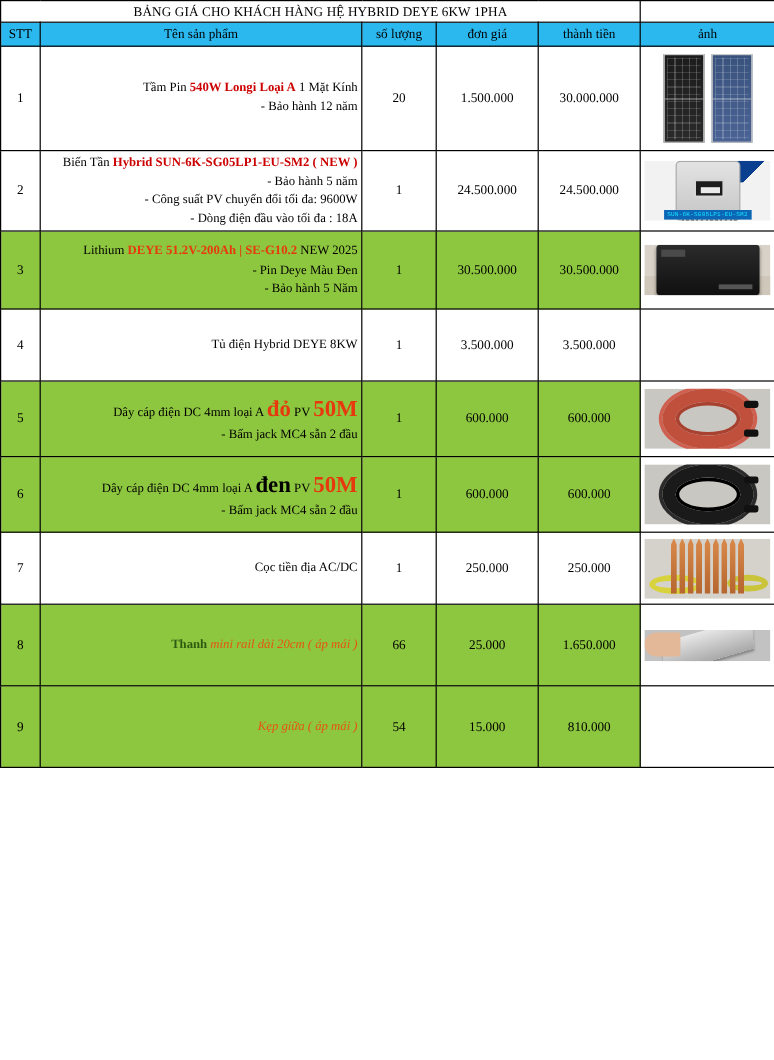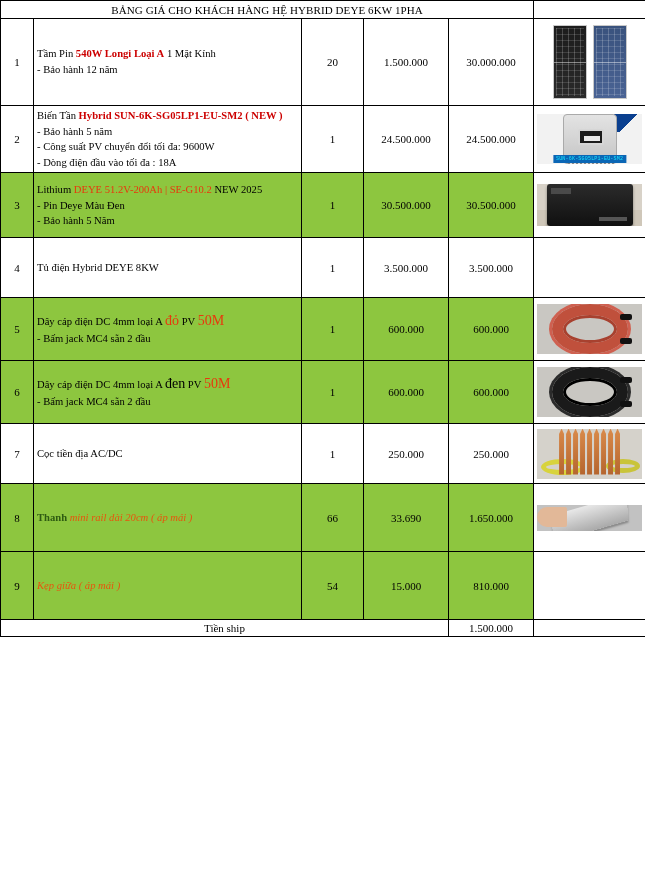--- a/index.html
+++ b/index.html
@@ -53,28 +53,28 @@
     font-size: 11px;
     height: 20px;
     padding: 2px 0;
   }
 
   
   .bg-white { background: #ffffff; }
   .bg-green { background: #8DC63F; }
   .c-stt-cell { text-align: center; font-size: 11.5px; }
   .c-num      { text-align: center; font-size: 11.5px; }
-  .c-name-cell{ text-align: left; padding-left: 5px; line-height: 1.45; margin-left: 16px; }
+  .c-name-cell{ text-align: right; padding-left: 5px; line-height: 1.45; margin-left: 16px; }
   .nm { font-size: 10.6px; }
   .sub { font-size: 10.6px; display:block; }
   .red   { color: #CC0000; font-weight: bold; }
-  .red2  { color: #E8380D; font-weight: normal; }
+  .red2  { color: #E8380D; font-weight: bold; }
   .orange{ color: #E8540D; font-style: italic; }
   .darkgreen { color: #2E5B12; font-weight: bold; }
-  .big { font-size: 14px; font-weight: normal; }
+  .big { font-size: 19px; font-weight: bold; }
 
   
   .img-cell { padding: 0; background:#ffffff; overflow:hidden; }
   .imgbox { position: relative; width: 100%; height: 100%; overflow: hidden; }
 
   
   .panels { display:flex; gap:6px; justify-content:center; align-items:center;
             height:100%; background:#fff; padding:4px 0; }
   .panel { width: 34px; height: 74px; border:1px solid #c9c9c9; position: relative; }
   .panel.dark { background: linear-gradient(#1c1c1c,#2a2a2a); }
@@ -179,20 +179,28 @@
         <col class="c-total">
         <col class="c-img">
     </colgroup>
     <tbody>
 
       <tr>
         <td class="title-cell" colspan="5">BẢNG GIÁ CHO KHÁCH HÀNG HỆ HYBRID DEYE 6KW 1PHA</td>
         <td class="title-blank"></td>
       </tr>
 
+      <tr class="head">
+        <td>STT</td>
+        <td>Tên sản phẩm</td>
+        <td>số lượng</td>
+        <td>đơn giá</td>
+        <td>thành tiền</td>
+        <td>ảnh</td>
+      </tr>
 
       <tr>
           <td class="bg-white c-stt-cell" style="height:55px">1</td>
      <td class="bg-white c-name-cell"><span class="nm">Tầm Pin </span><span class="nm red">540W Longi Loại A</span><span class="nm"> 1 Mặt Kính</span><span class="sub">- Bảo hành 12 năm</span></td>
      <td class="bg-white c-num">20</td>
      <td class="bg-white c-num">1.500.000</td>
      <td class="bg-white c-num">30.000.000</td>
      <td class="img-cell">
        <div class="imgbox">
               <div class="panels">
@@ -311,21 +319,21 @@
                   <div class="rod"></div>
                 </div>
               </div>
             </div>
      </td>
         </tr>
         <tr>
           <td class="bg-green c-stt-cell" style="height:68px">8</td>
      <td class="bg-green c-name-cell"><span class="nm darkgreen">Thanh </span><span class="nm orange">mini rail dài 20cm ( áp mái )</span></td>
      <td class="bg-green c-num">66</td>
-     <td class="bg-green c-num">33.690</td>
+     <td class="bg-green c-num">25.000</td>
      <td class="bg-green c-num">1.650.000</td>
      <td class="img-cell">
        <div class="imgbox">
               <div class="rail-wrap">
                 <div class="rail"></div>
       <div class="finger"></div>
               </div>
             </div>
      </td>
         </tr>
@@ -337,21 +345,16 @@
      <td class="bg-green c-num">810.000</td>
      <td class="img-cell">
        <div class="imgbox">
               <div class="mid-wrap">
       
       </div>
             </div>
      </td>
         </tr>
 
-      <tr class="foot">
-          <td class=" foot-label" colspan="4">Tiền ship</td>
-     <td class=" foot-val">1.500.000</td>
-     <td class=""></td>
-        </tr>
 
     </tbody>
   </table>
 </div>
 
 </body></html>

